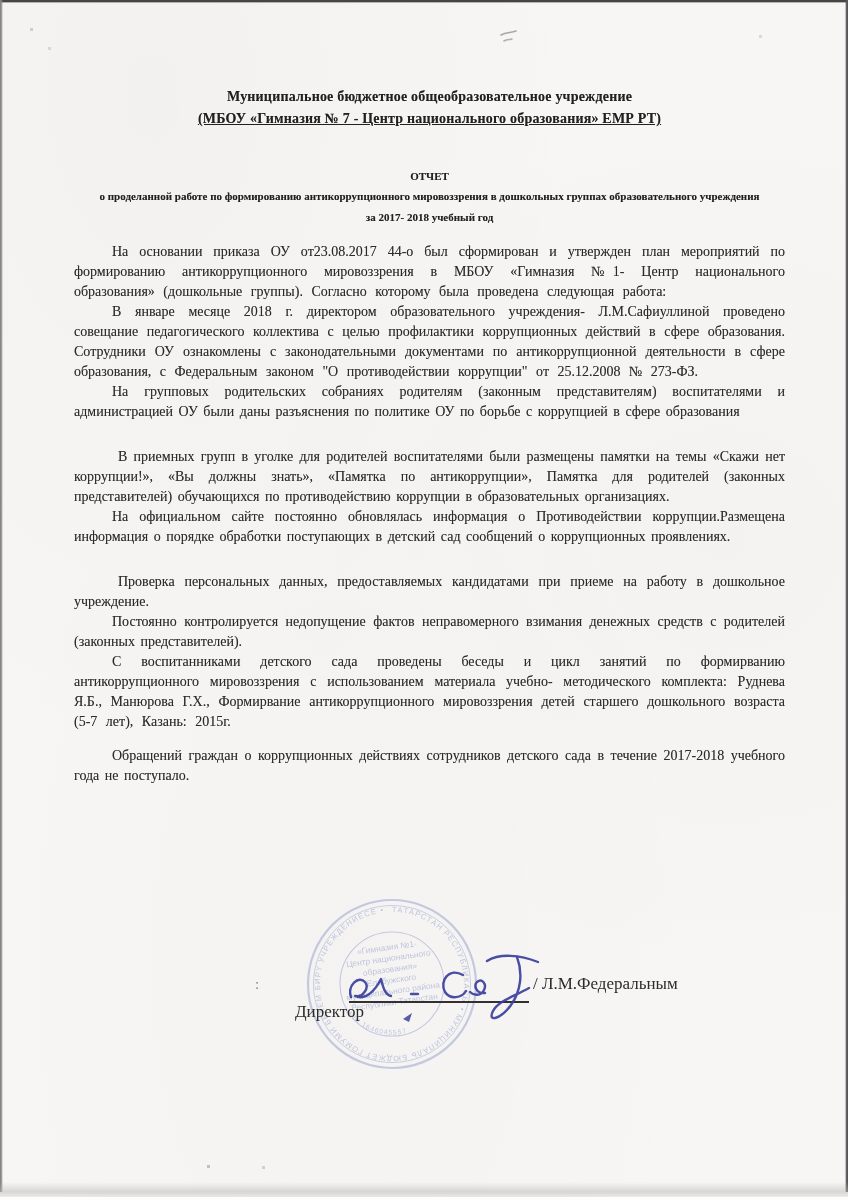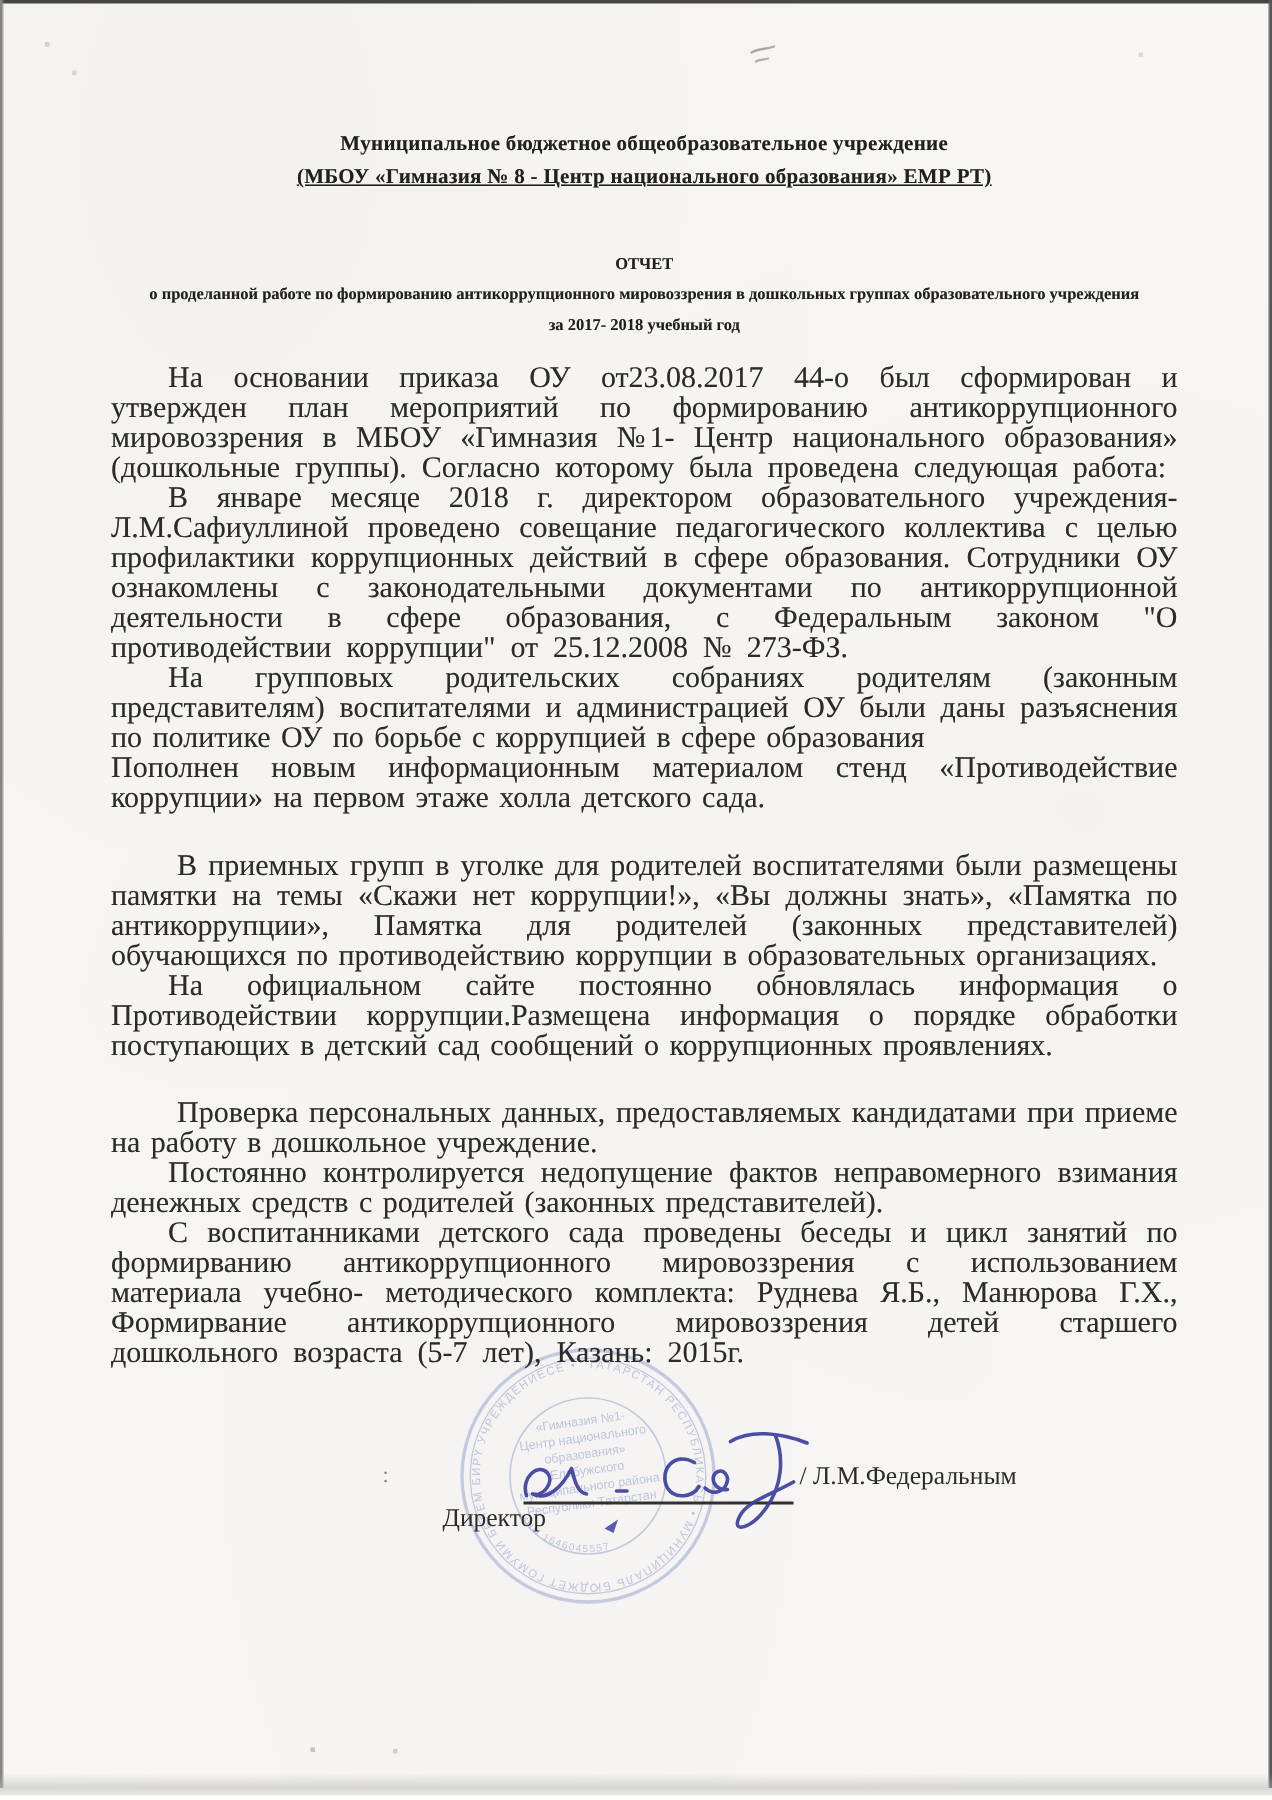--- a/index.html
+++ b/index.html
@@ -29,21 +29,21 @@
   .smudge{position:absolute;left:497px;top:29px;opacity:.75;}
 
   
   .content{position:absolute;left:74px;top:86px;width:711px;z-index:2;
     text-shadow:0 0 .4px rgba(30,30,28,.35);}
   .org-header{font-weight:bold;font-size:14px;line-height:22.4px;text-align:center;
     color:#20201e;letter-spacing:.2px;}
   .org-header .u{text-decoration:underline;}
   .title-block{margin-top:35px;font-weight:bold;font-size:11px;line-height:20.6px;
     text-align:center;color:#20201e;}
-  .body-text{margin-top:14px;font-size:20px;line-height:20px;text-align:justify;word-spacing:2px;}
+  .body-text{margin-top:14px;font-size:14px;line-height:20px;text-align:justify;word-spacing:2px;}
   .body-text p{margin:0;text-indent:38px;}
   .body-text p.ni{text-indent:0;}
   .body-text p.il{text-indent:44px;margin-top:25px;}
   .body-text p.ws{word-spacing:5px;}
   .body-text p.gap{margin-top:14px;}
 
   
   .stamp{position:absolute;left:304px;top:896px;z-index:1;opacity:.52;}
   .stamp text{fill:#8c98c9;font-family:"Liberation Sans","DejaVu Sans",sans-serif;}
   .stamp circle{stroke:#97a2cf;fill:none;}
@@ -93,39 +93,39 @@
       <text x="88" y="109">Республики Татарстан</text>
     </g>
     <text font-size="6.8" letter-spacing="1">
       <textPath href="#innarc">ИНН 1646045557</textPath>
     </text>
   </svg>
 
   <div class="content">
     <div class="org-header">
       <div>Муниципальное бюджетное общеобразовательное учреждение</div>
-      <div class="u">(МБОУ «Гимназия № 8 - Центр национального образования» ЕМР РТ)</div>
+      <div class="u">(МБОУ «Гимназия № 7 - Центр национального образования» ЕМР РТ)</div>
     </div>
 
     <div class="title-block">
       <div>ОТЧЕТ</div>
       <div>о проделанной работе по формированию антикоррупционного мировоззрения в дошкольных группах образовательного учреждения</div>
       <div>за 2017- 2018 учебный год</div>
     </div>
 
     <div class="body-text">
       <p class="ws">На основании приказа ОУ от23.08.2017 44-о был сформирован и утвержден план мероприятий по формированию антикоррупционного мировоззрения в МБОУ «Гимназия №1- Центр национального образования»  (дошкольные группы). Согласно которому была проведена следующая работа:</p>
       <p class="ws">В январе месяце 2018 г. директором образовательного учреждения- Л.М.Сафиуллиной проведено совещание педагогического коллектива с целью профилактики коррупционных действий в сфере образования. Сотрудники ОУ ознакомлены с законодательными документами по антикоррупционной деятельности в сфере образования, с Федеральным законом "О противодействии коррупции" от 25.12.2008 № 273-ФЗ.</p>
       <p>На групповых родительских собраниях родителям (законным представителям) воспитателями и администрацией ОУ были даны разъяснения по политике ОУ по борьбе с коррупцией в сфере образования</p>
-      <p class="ni">Пополнен новым информационным материалом стенд «Противодействие коррупции» на первом этаже холла детского сада.</p>
       <p class="il">В приемных групп в уголке для родителей воспитателями были размещены памятки на темы «Скажи нет коррупции!», «Вы должны знать», «Памятка по антикоррупции», Памятка для родителей (законных представителей) обучающихся по противодействию коррупции в образовательных организациях.</p>
       <p>На официальном сайте постоянно обновлялась информация о Противодействии коррупции.Размещена информация о порядке обработки поступающих в детский сад сообщений о коррупционных проявлениях.</p>
       <p class="il">Проверка персональных данных, предоставляемых кандидатами при приеме на работу в дошкольное учреждение.</p>
       <p>Постоянно контролируется недопущение фактов неправомерного взимания денежных средств с родителей (законных представителей).</p>
       <p class="ws">С воспитанниками детского сада проведены беседы и цикл занятий по формирванию антикоррупционного мировоззрения с использованием материала учебно- методического комплекта: Руднева Я.Б., Манюрова Г.Х., Формирвание антикоррупционного мировоззрения детей старшего дошкольного возраста (5-7 лет), Казань: 2015г.</p>
+      <p class="gap">Обращений граждан о коррупционных действиях сотрудников детского сада в течение 2017-2018 учебного года не поступало.</p>
     </div>
   </div>
 
   <div class="sig-row">
     <span class="sig-colon">:</span>
     <span class="sig-label">Директор</span>
     <span class="sig-underline"></span>
     <span class="sig-name">/ Л.М.Федеральным</span>
     <svg class="sig-ink" width="230" height="100" viewBox="0 0 230 100">
       <g stroke="#3b3f9e" stroke-width="2.4" fill="none" stroke-linecap="round" stroke-linejoin="round" opacity="0.92">

